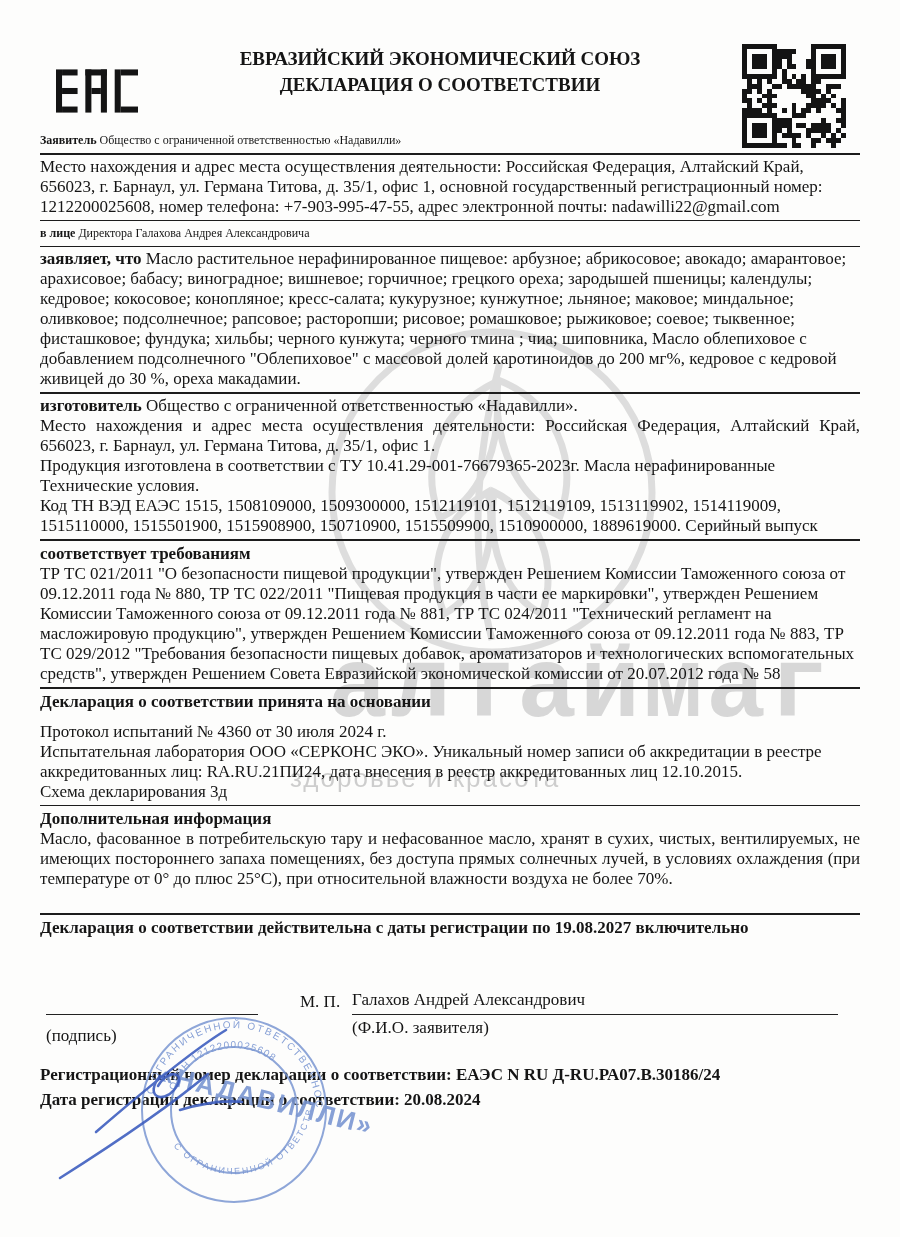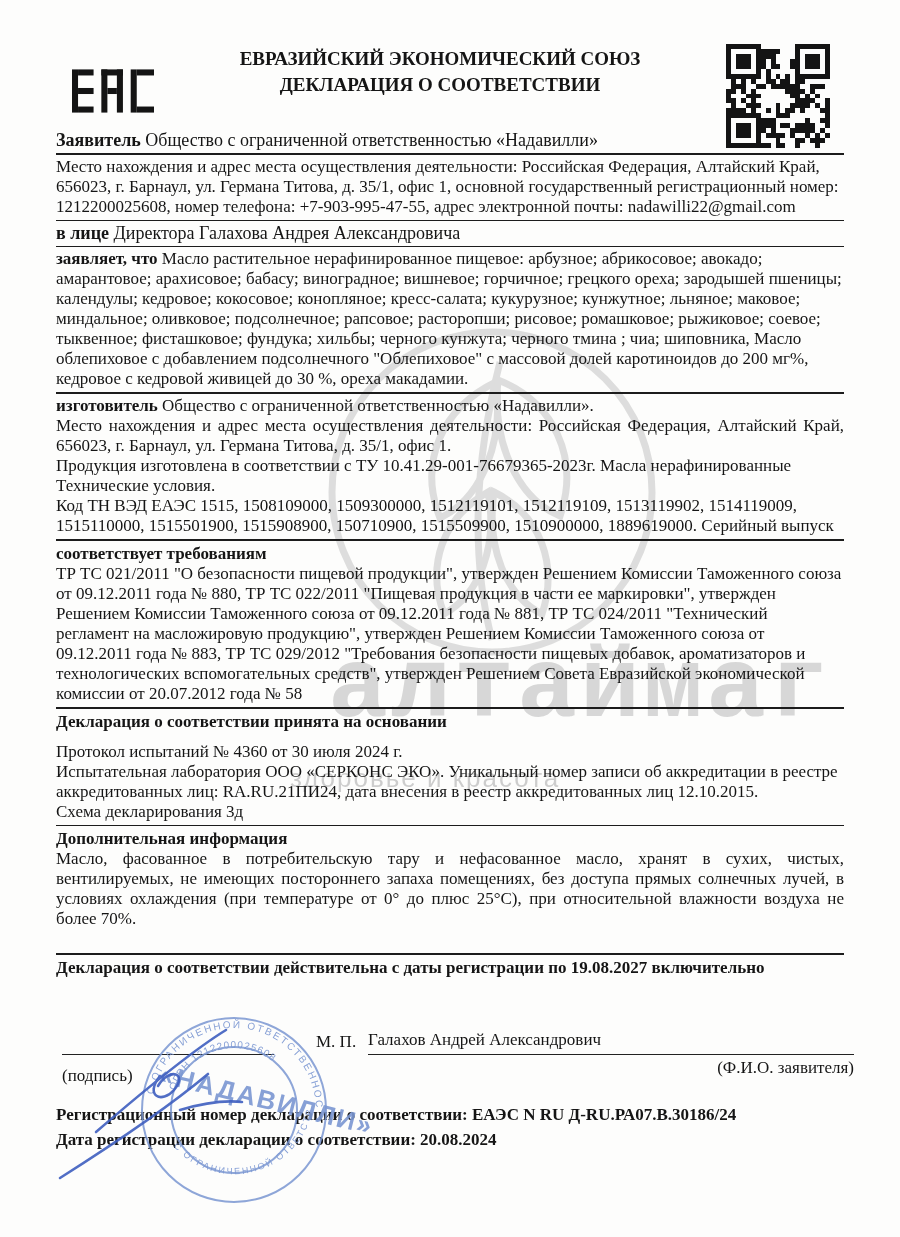--- a/index.html
+++ b/index.html
@@ -23,42 +23,42 @@
     white-space:nowrap;
   }
   .wm-tagline {
     left:290px; top:763px;
     font-family:"Liberation Sans", sans-serif;
     font-size:26px; letter-spacing:2px;
     color:#9f9f9f; opacity:.5; white-space:nowrap;
   }
   .wm-emblem { left:322px; top:322px; opacity:.45; }
   
-  .content { position:relative; z-index:2; padding:0 56px; }
+  .content { position:relative; z-index:2; padding:0 40px; }
   .header { display:flex; align-items:flex-start; padding-top:30px; height:100px; }
   .eac-box { width:82px; height:82px; margin:20px 0 0 16px; flex:0 0 auto; }
   .titles { flex:1 1 auto; text-align:center; font-weight:bold; font-size:19px; line-height:26px; margin-top:16px; }
   .qr-box { width:104px; height:104px; margin:14px 14px 0 0; flex:0 0 auto; }
   p { margin:0; font-size:17px; line-height:20px; }
-  .ln { font-size:18px; line-height:20px; }
+  .ln { font-size:12px; line-height:20px; }
   b.lbl { font-weight:bold; }
   .h { font-weight:bold; font-size:17px; line-height:20px; margin-top:3px; }
   .sep  { border-top:2px solid #1c1c1c; margin-top:3px; margin-bottom:2px; }
   .sep.thin { border-top-width:1.5px; }
   .just { text-align:justify; }
   .gap  { margin-top:10px; }
   .gap-sm { margin-top:0; }
   
   .sig-row { position:relative; height:96px; margin-top:12px; font-size:17px; }
   .sig-left-line  { position:absolute; left:6px;  top:64px; width:212px; border-top:1.5px solid #222; }
   .sig-left-cap   { position:absolute; left:6px;  top:76px; width:212px; text-align:left; }
   .sig-mp         { position:absolute; left:260px; top:42px; }
   .sig-name       { position:absolute; left:312px; top:40px; width:486px; text-align:left; }
   .sig-right-line { position:absolute; left:312px; top:64px; width:486px; border-top:1.5px solid #222; }
-  .sig-right-cap  { position:absolute; left:312px; top:68px; width:486px; text-align:right; }
+  .sig-right-cap  { position:absolute; left:312px; top:68px; width:486px; text-align:left; }
   .reg { font-weight:bold; margin-top:16px; }
   .reg p { line-height:25px; }
   
   .ink { position:absolute; left:30px; top:990px; z-index:3; pointer-events:none; }
 </style>
 </head>
 <body>
 
 <div class="page">
 

